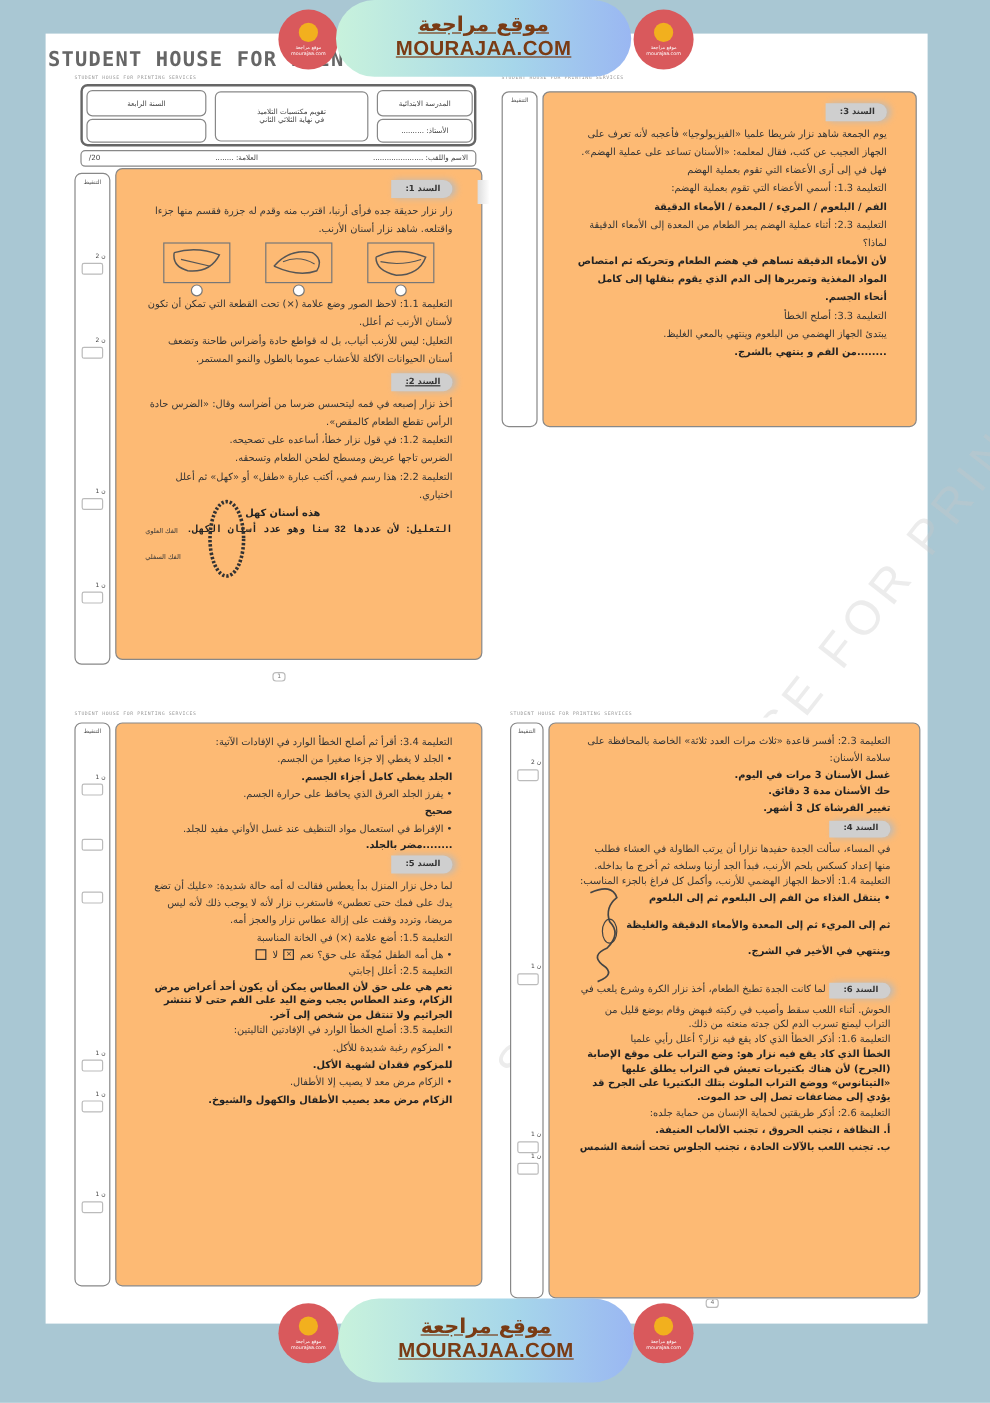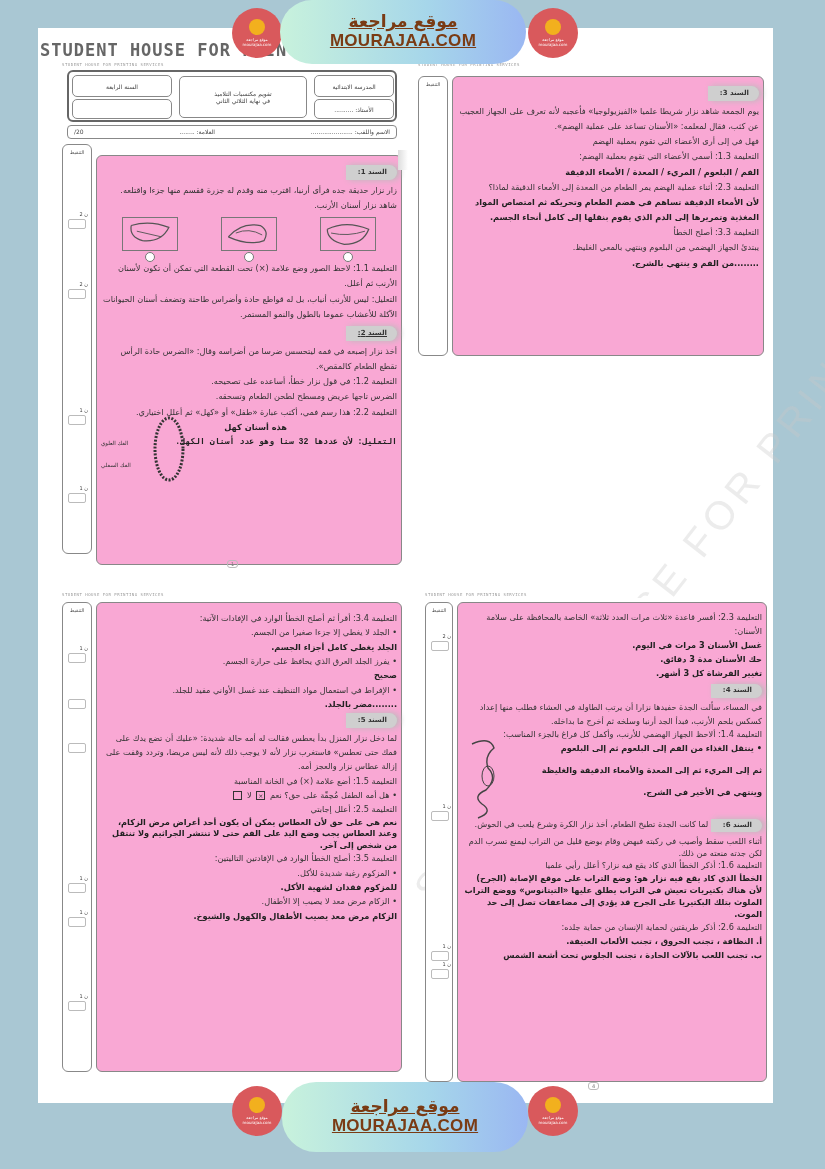--- a/index.html
+++ b/index.html
@@ -29,22 +29,22 @@
     position: absolute; border: 1.5px solid #888; border-radius: 6px; background: #fff;
   }
   .margin-col .mhead {
     font-size: 5px; color: #555; text-align: center; margin-top: 4px;
   }
   .mark {
     position: absolute; left: 5px; width: 20px; font-size: 5px; color: #444; text-align: right;
   }
   .mark .mbox { display:block; width: 18px; height: 10px; border: 1px solid #bbb; border-radius: 2px; margin-top: 2px; }
   .content-box {
-    position: absolute; border: 1.5px solid #888; border-radius: 6px; background:#f9a8d4;
-    direction: rtl; padding: 8px 4px; font-size: 8.2px; color: #333; line-height: 1.85;
+    position: absolute; border: 1.5px solid #888; border-radius: 6px; background:#fdba74;
+    direction: rtl; padding: 8px 24px; font-size: 8.2px; color: #333; line-height: 1.85;
   }
   .content-box p { margin: 0; }
   .content-box .ans { font-weight: bold; color: #222; }
   .content-box .q { color: #333; }
   .content-box .bullet::before { content: "•  "; }
   .content-box .qhd { font-weight: normal; }
   .situ {
     display: inline-block; background: #cfcfcf; color:#333; font-size: 7px; padding: 1px 10px 1px 12px;
     border-radius: 0 10px 10px 0; font-weight: bold; margin-bottom: 3px;
     box-shadow: 3px 0 6px #bbb;
@@ -112,21 +112,21 @@
   </div>
 
   <div class="margin-col" style="left:0px; top:76px; width:30px; height:410px;">
     <div class="mhead">التنقيط</div>
     <div class="mark" style="top:66px;"><span>2 ن</span><span class="mbox"></span></div>
     <div class="mark" style="top:136px;"><span>2 ن</span><span class="mbox"></span></div>
     <div class="mark" style="top:262px;"><span>1 ن</span><span class="mbox"></span></div>
     <div class="mark" style="top:340px;"><span>1 ن</span><span class="mbox"></span></div>
   </div>
 
-  <div class="content-box" style="left:34px; top:87px; width:306px; height:410px;">
+  <div class="content-box" style="left:34px; top:72px; width:306px; height:410px;">
     <div class="situ">السند 1:</div>
     <p class="q">زار نزار حديقة جده فرأى أرنبا، اقترب منه وقدم له جزرة فقسم منها جزءا واقتلعه. شاهد نزار أسنان الأرنب.</p>
     <div class="figs">
       <div class="fig">
         <svg viewBox="0 0 56 34">
             <path d="M8 8 Q28 2 48 10 Q40 26 20 24 Q6 20 8 8" fill="none" stroke="#555" stroke-width="1.3"></path>
             <path d="M14 14 L40 20" stroke="#555"></path>
           </svg>
         <span class="circ"></span>
       </div>

